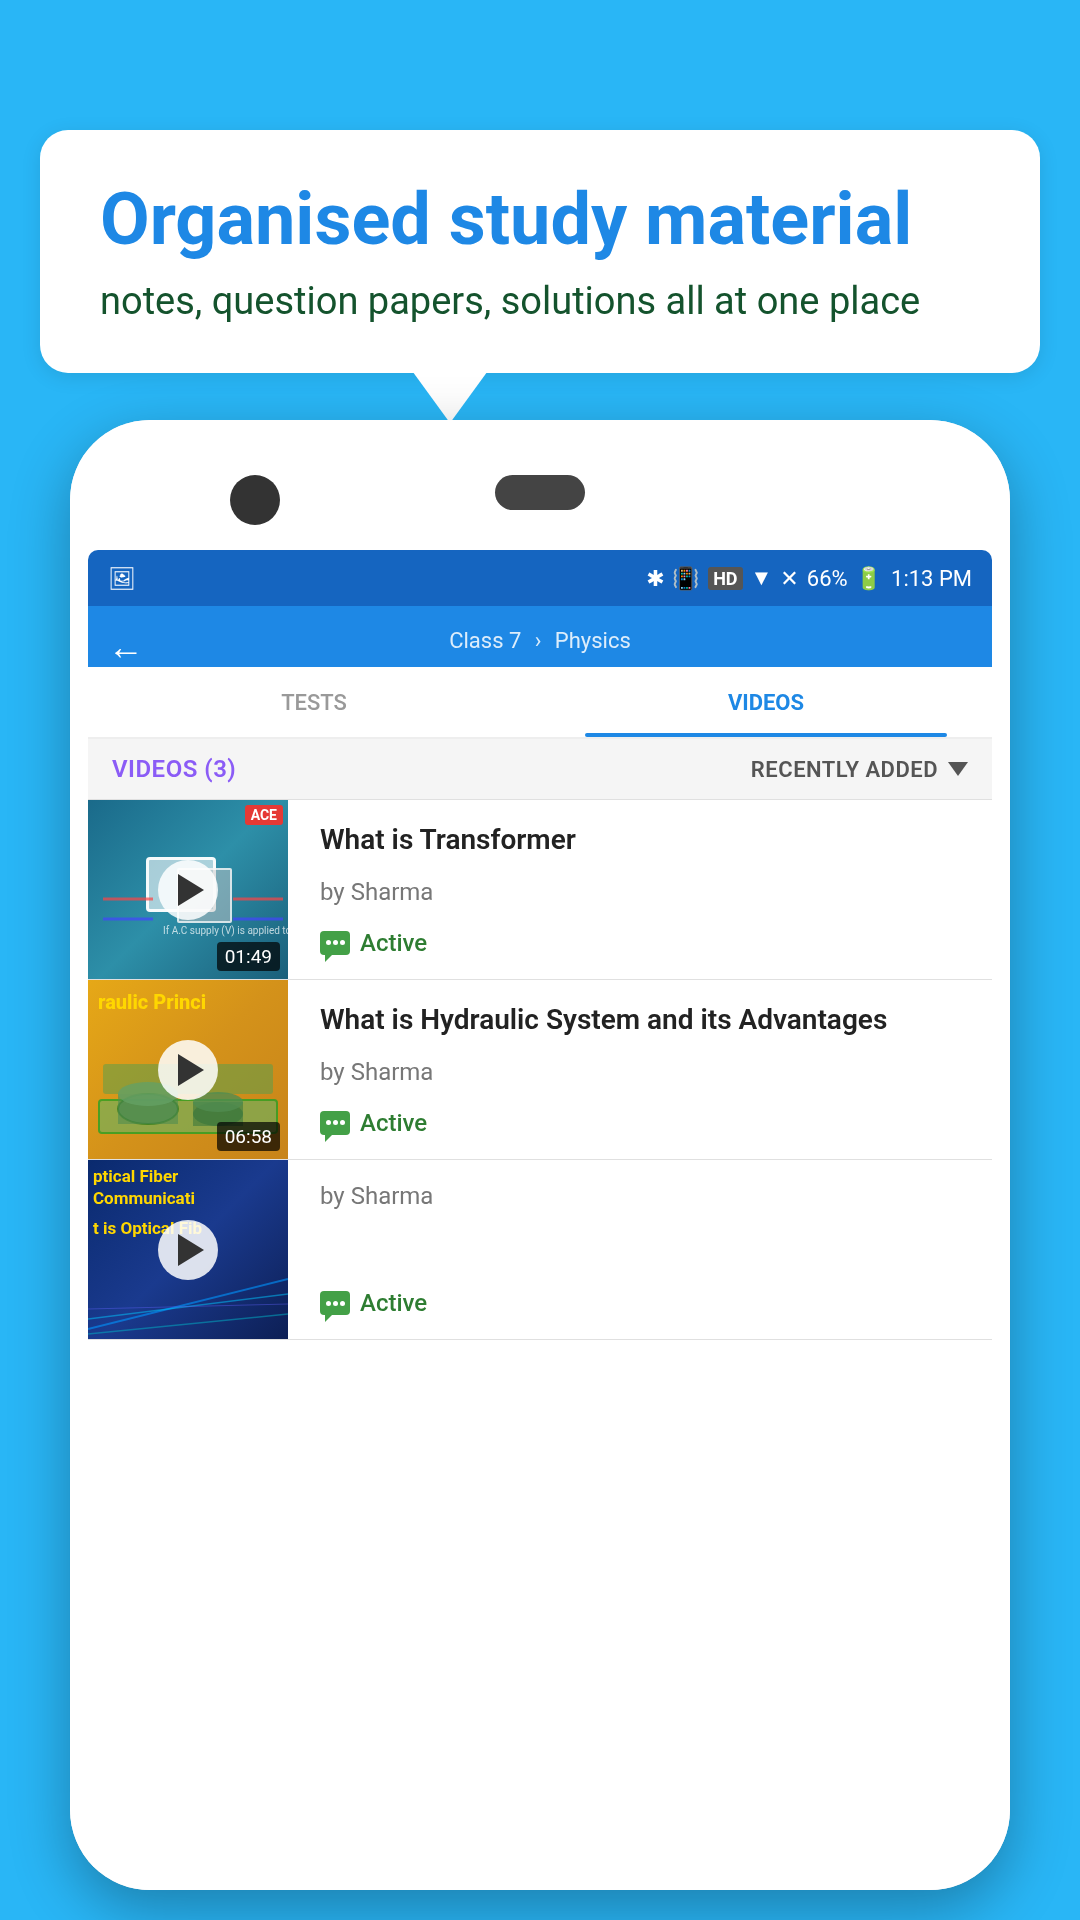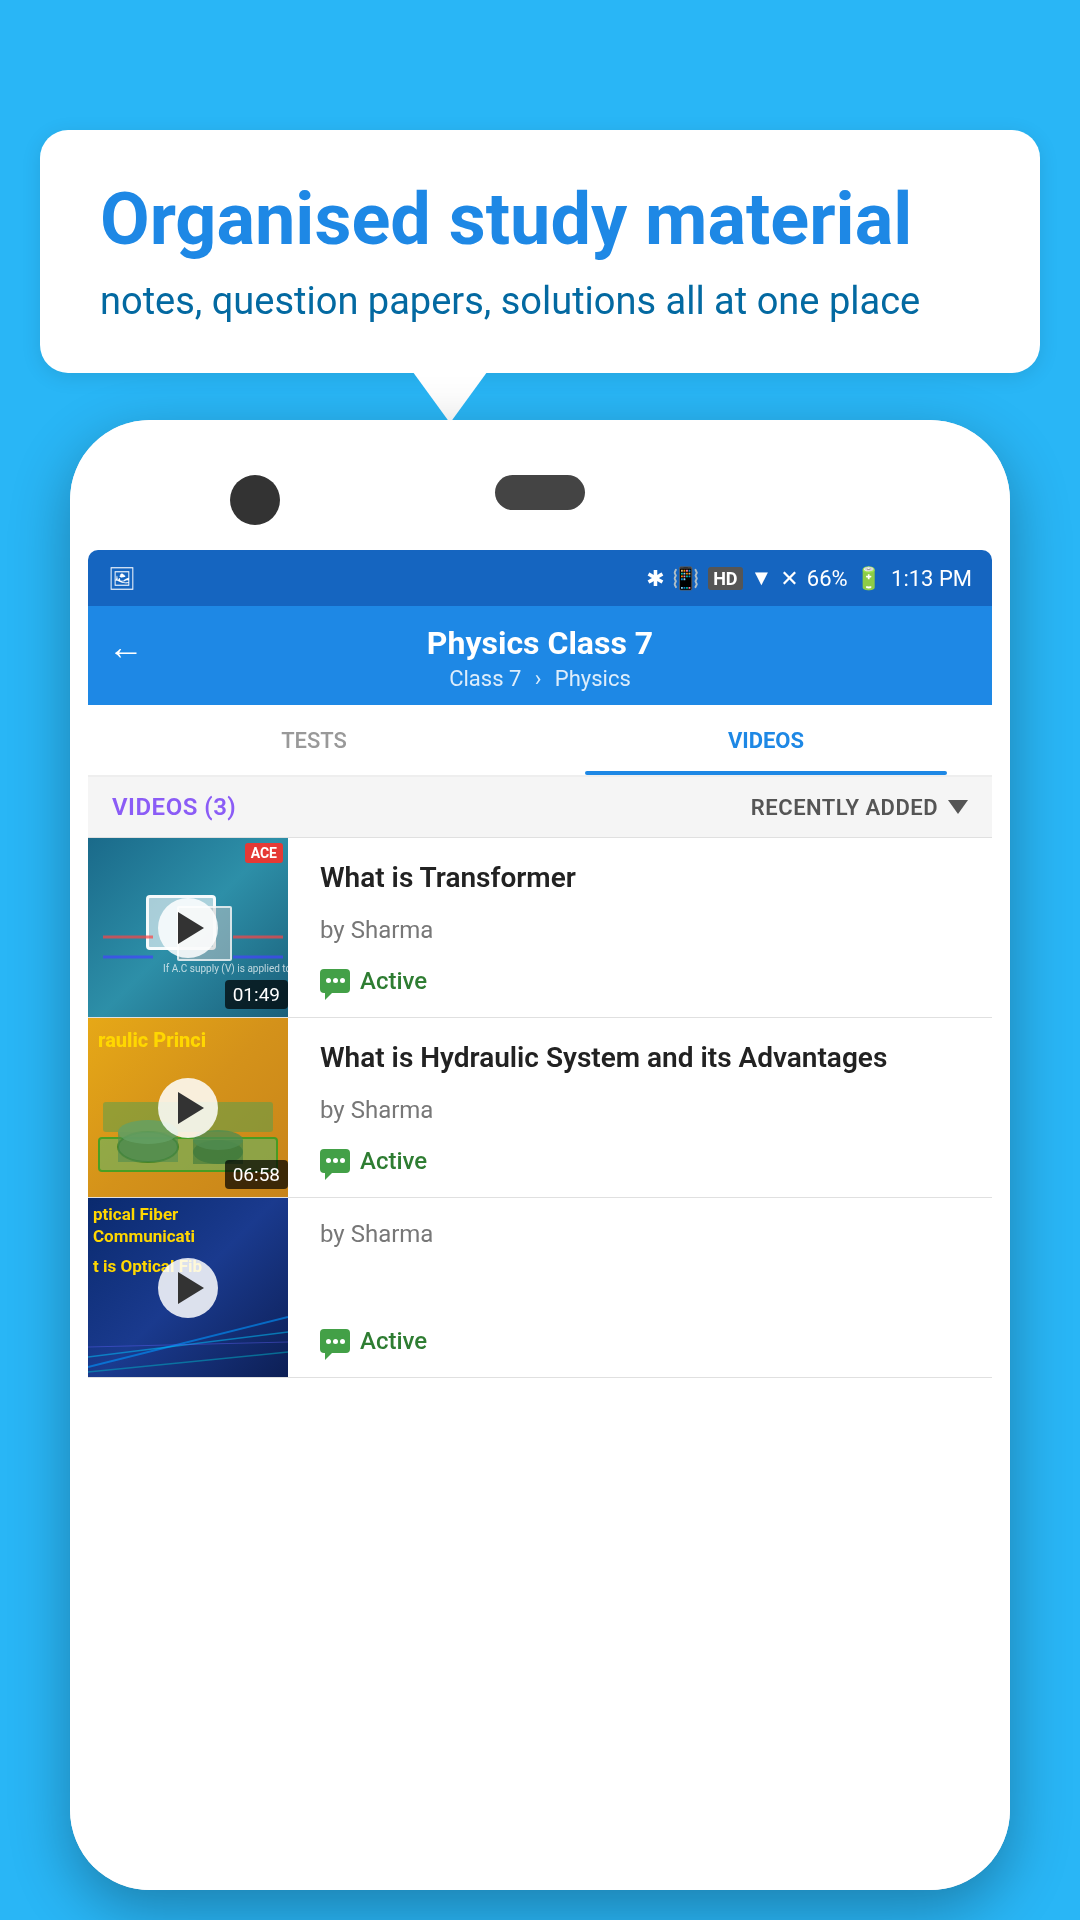--- a/index.html
+++ b/index.html
@@ -36,21 +36,21 @@
     }
     .speech-bubble-title {
       font-size: 72px;
       font-weight: 700;
       color: #1e88e5;
       line-height: 1.1;
       margin-bottom: 20px;
     }
     .speech-bubble-subtitle {
       font-size: 38px;
-      color: #0369a1;
+      color: #14532d;
       font-weight: 400;
     }
 
     
     .phone-frame {
       position: absolute;
       top: 420px;
       left: 70px;
       right: 70px;
       bottom: 30px;
@@ -268,21 +268,21 @@
       width: 0;
       height: 0;
       border-top: 16px solid transparent;
       border-bottom: 16px solid transparent;
       border-left: 26px solid #333;
       margin-left: 5px;
     }
     .video-duration {
       position: absolute;
       bottom: 8px;
-      right: 0;
+      right: 8px;
       background: rgba(0,0,0,0.7);
       color: white;
       font-size: 19px;
       padding: 3px 8px;
       border-radius: 4px;
     }
 
     
     .thumb-circuit {
       position: absolute;
@@ -446,21 +446,20 @@
           <span>▼</span>
           <span>✕</span>
           <span>66%</span>
           <span>🔋</span>
           <span>1:13 PM</span>
         </div>
       </div>
 
       <div class="app-header">
         <div class="header-back">←</div>
-        <div class="header-title">Physics Class 7</div>
         <div class="header-breadcrumb">
           <span>Class 7</span>
           <span class="breadcrumb-sep">›</span>
           <span>Physics</span>
         </div>
       </div>
 
       <div class="tabs">
         <div class="tab">
           <span>TESTS</span>

